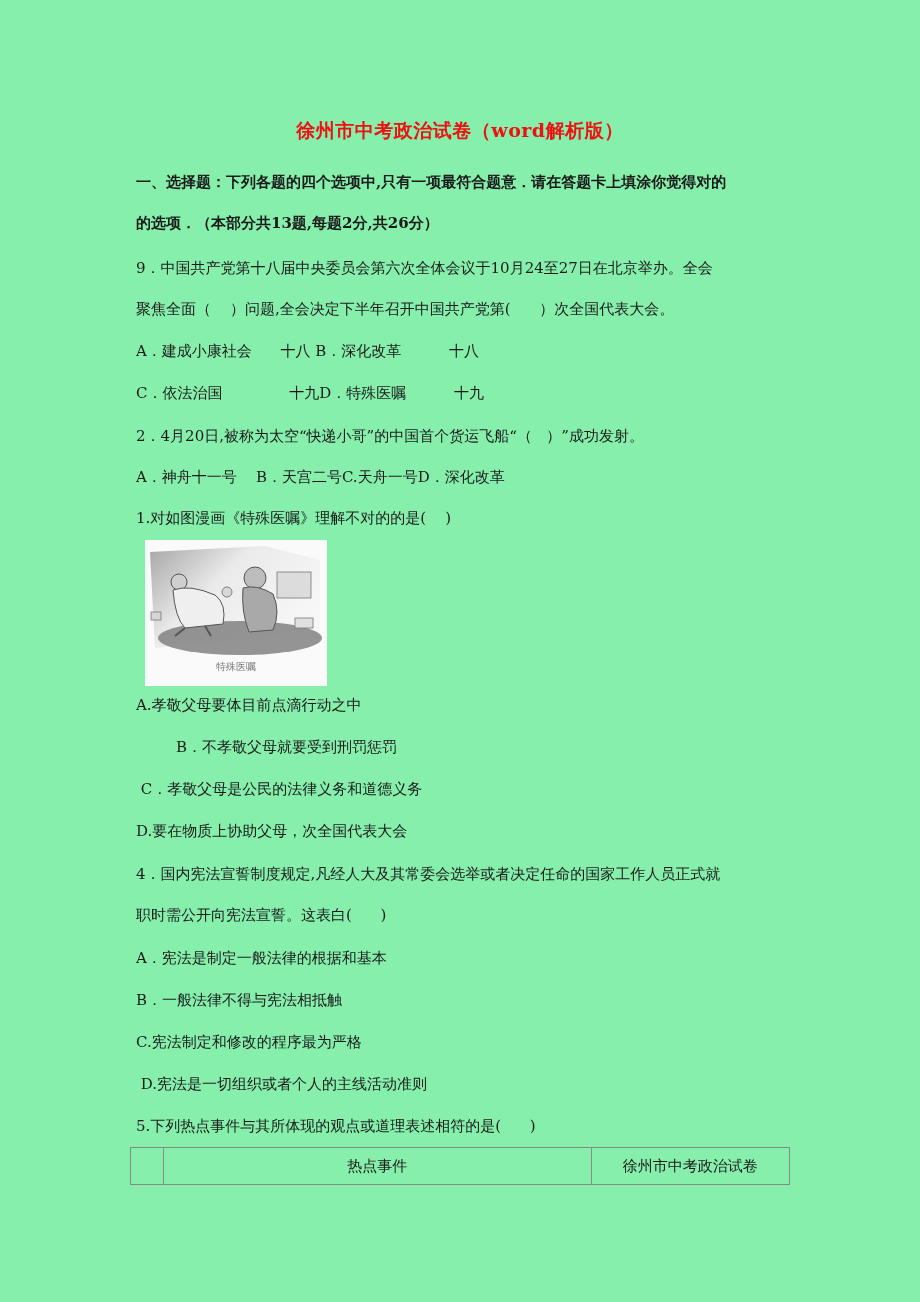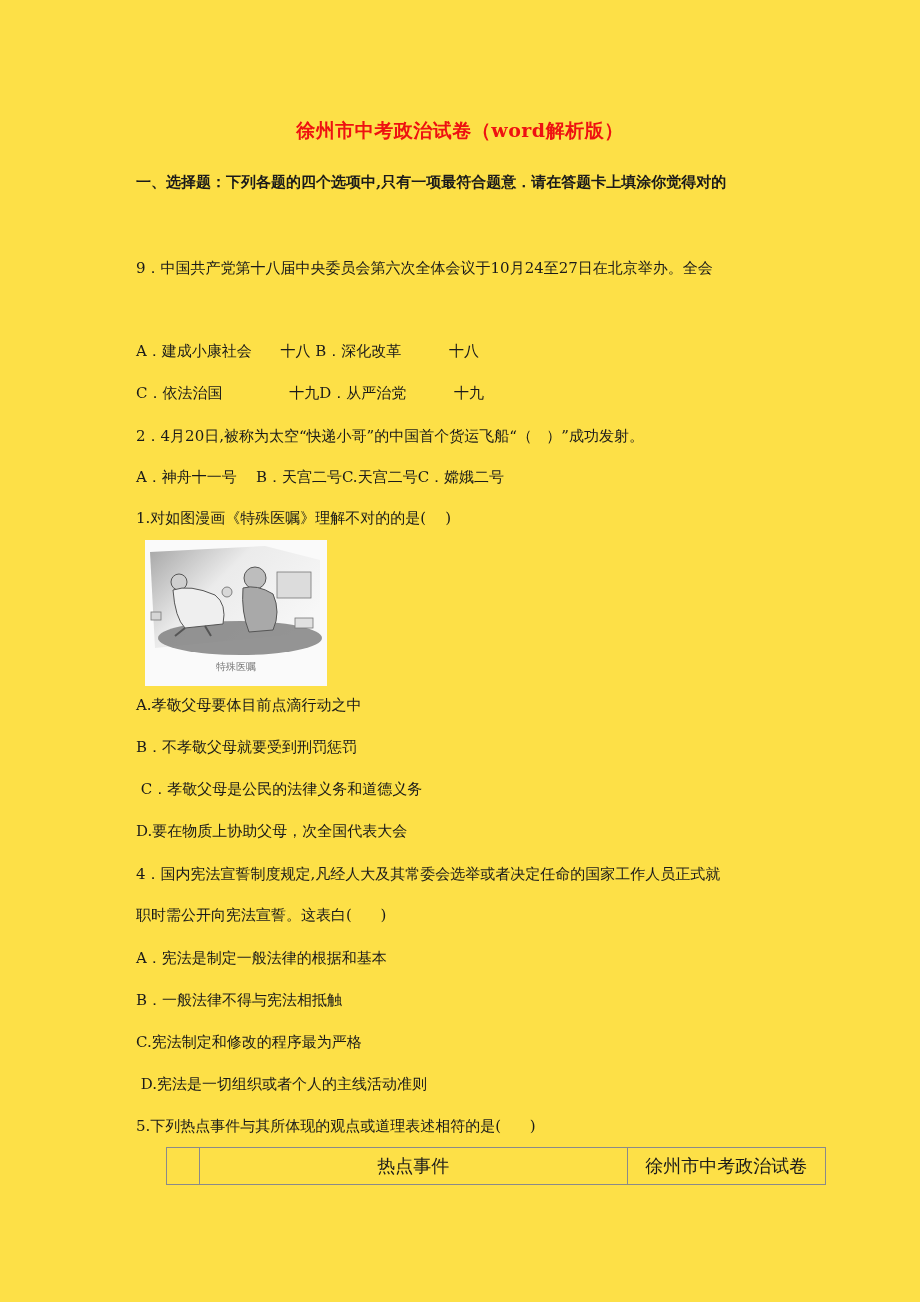--- a/index.html
+++ b/index.html
@@ -12,21 +12,21 @@
       height: 1302px;
       position: relative;
       overflow: hidden;
       font-family: "DejaVu Serif", "Liberation Serif", serif;
       color: #1a1a1a;
     }
     .page {
       position: absolute;
       left: 0; top: 0;
       width: 920px; height: 1302px;
-      background: #fde047;
+      background: #86efac;
     }
     .title {
       position: absolute;
       top: 118px;
       left: 0;
       width: 920px;
       text-align: center;
       color: #ee1111;
       font-size: 19px;
       font-weight: bold;
@@ -48,45 +48,46 @@
       height: 146px;
       background: #fbfbfb;
     }
     .cartoon svg { display: block; }
     table.hot {
       position: absolute;
       left: 130px;
       top: 1147px;
       width: 660px;
       border-collapse: collapse;
-      font-size: 18px;
-      margin-left: 36px;
+      font-size: 15px;
     }
     table.hot td {
       border: 1px solid #8a8a8a;
       height: 36px;
       text-align: center;
       padding: 0;
     }
   </style>
 </head>
 <body>
 
 <div class="page">
 
   <div class="title">徐州市中考政治试卷（word解析版）</div>
 
   <div class="line bold" style="top:172px;">一、选择题：下列各题的四个选项中,只有一项最符合题意．请在答题卡上填涂你觉得对的</div>
+  <div class="line bold" style="top:213px;">的选项．（本部分共13题,每题2分,共26分）</div>
 
   <div class="line" style="top:258px;">9．中国共产党第十八届中央委员会第六次全体会议于10月24至27日在北京举办。全会</div>
+  <div class="line" style="top:299px;">聚焦全面（    ）问题,全会决定下半年召开中国共产党第(      ）次全国代表大会。</div>
   <div class="line" style="top:341px;">A．建成小康社会      十八 B．深化改革          十八</div>
-  <div class="line" style="top:383px;">C．依法治国              十九D．从严治党          十九</div>
+  <div class="line" style="top:383px;">C．依法治国              十九D．特殊医嘱          十九</div>
 
   <div class="line" style="top:426px;">2．4月20日,被称为太空“快递小哥”的中国首个货运飞船“（   ）”成功发射。</div>
-  <div class="line" style="top:467px;">A．神舟十一号    B．天宫二号C.天宫二号C．嫦娥二号</div>
+  <div class="line" style="top:467px;">A．神舟十一号    B．天宫二号C.天舟一号D．深化改革</div>
 
   <div class="line" style="top:508px;">1.对如图漫画《特殊医嘱》理解不对的的是(    )</div>
 
   <div class="cartoon">
     <svg width="182" height="146" viewBox="0 0 182 146">
       <defs>
         <linearGradient id="bg" x1="0" y1="0" x2="1" y2="0.6">
           <stop offset="0" stop-color="#8a8a8a"></stop>
           <stop offset="0.45" stop-color="#e6e6e6"></stop>
           <stop offset="1" stop-color="#f6f6f6"></stop>
@@ -106,21 +107,21 @@
 
       <rect x="132" y="32" width="34" height="26" fill="#dcdcdc" stroke="#777" stroke-width="0.8"></rect>
       <rect x="150" y="78" width="18" height="10" fill="#e0e0e0" stroke="#777" stroke-width="0.8"></rect>
       <rect x="6" y="72" width="10" height="8" fill="#d6d6d6" stroke="#777" stroke-width="0.8"></rect>
 
       <text x="91" y="130" text-anchor="middle" font-size="10" fill="#777" font-family="DejaVu Sans, sans-serif">特殊医嘱</text>
     </svg>
   </div>
 
   <div class="line" style="top:695px;">A.孝敬父母要体目前点滴行动之中</div>
-  <div class="line" style="top:737px;">B．不孝敬父母就要受到刑罚惩罚</div>
+  <div class="line" style="top:737px;margin-left:40px;">B．不孝敬父母就要受到刑罚惩罚</div>
   <div class="line" style="top:779px;"> C．孝敬父母是公民的法律义务和道德义务</div>
   <div class="line" style="top:821px;">D.要在物质上协助父母，次全国代表大会</div>
 
   <div class="line" style="top:864px;">4．国内宪法宣誓制度规定,凡经人大及其常委会选举或者决定任命的国家工作人员正式就</div>
   <div class="line" style="top:905px;">职时需公开向宪法宣誓。这表白(      )</div>
   <div class="line" style="top:948px;">A．宪法是制定一般法律的根据和基本</div>
   <div class="line" style="top:990px;">B．一般法律不得与宪法相抵触</div>
   <div class="line" style="top:1032px;">C.宪法制定和修改的程序最为严格</div>
   <div class="line" style="top:1074px;"> D.宪法是一切组织或者个人的主线活动准则</div>
 

